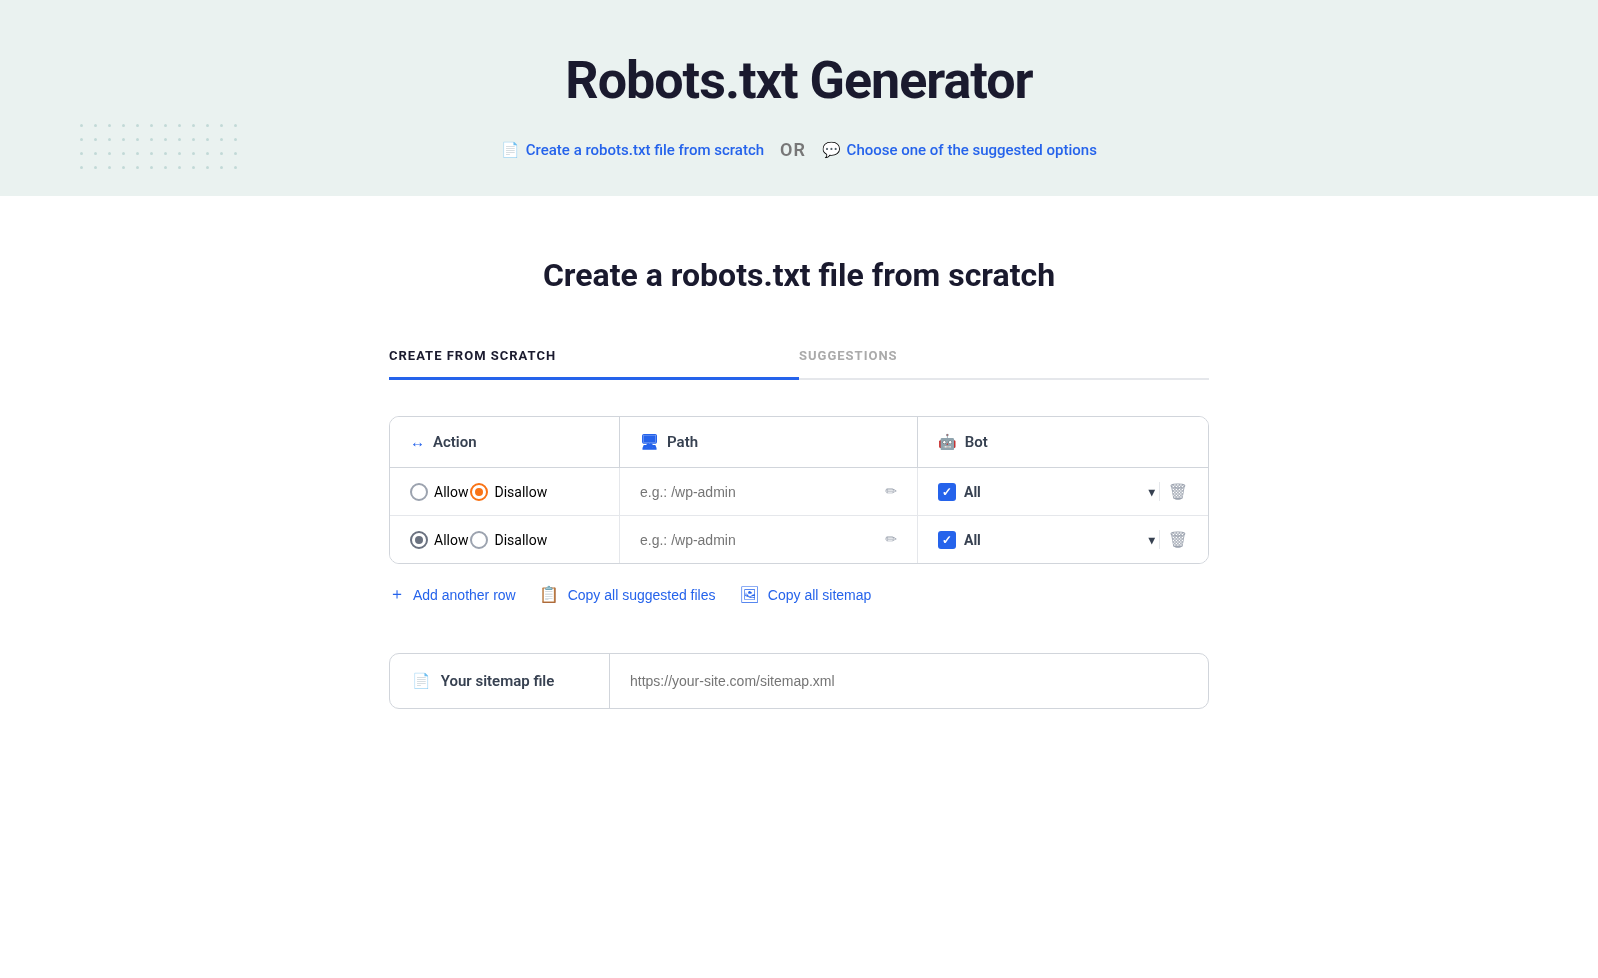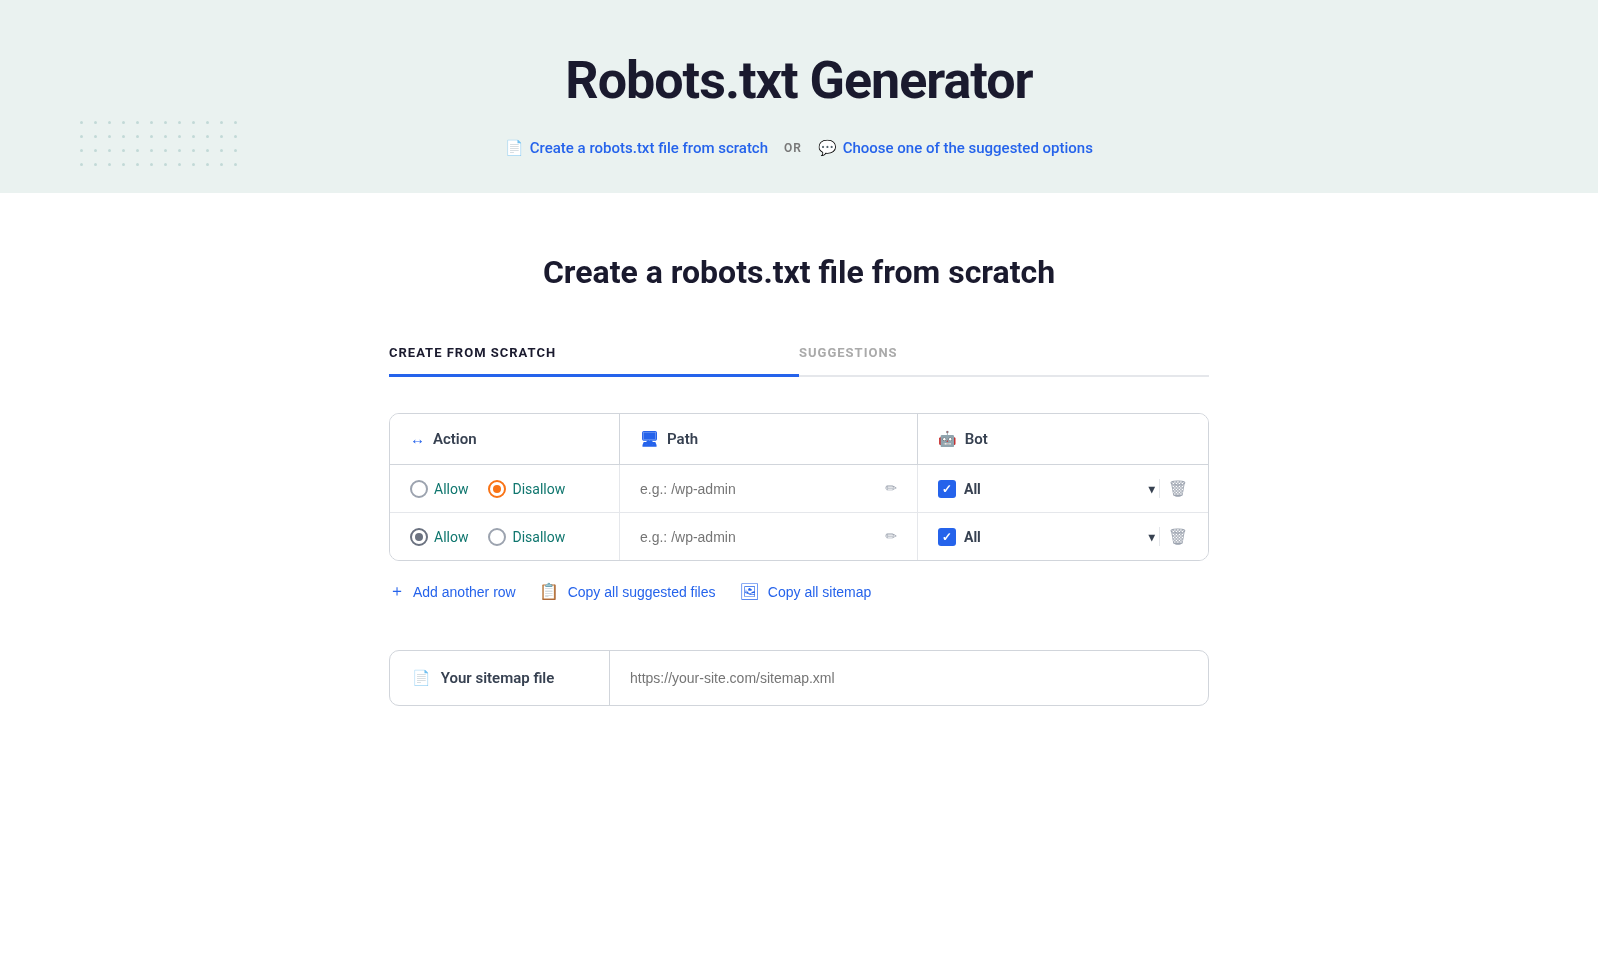--- a/index.html
+++ b/index.html
@@ -35,21 +35,21 @@
       color: #2563eb;
       text-decoration: none;
       display: flex;
       align-items: center;
       gap: 6px;
       font-weight: 500;
     }
     .hero-or {
       color: #777;
       font-weight: 600;
-      font-size: 12px;
+      font-size: 18px;
       letter-spacing: 1px;
     }
     
     .dot-grid {
       position: absolute;
       bottom: 20px;
       left: 80px;
       display: grid;
       grid-template-columns: repeat(12, 10px);
       grid-template-rows: repeat(4, 10px);
@@ -141,23 +141,23 @@
       align-items: center;
     }
     .rule-cell:not(:last-child) {
       border-right: 1px solid #e5e7eb;
     }
 
     
     .radio-group {
       display: flex;
       align-items: center;
-      gap: 20px;
-      font-size: 14px;
-      color: #0f766e;
+      gap: 2px;
+      font-size: 14px;
+      color: #000000;
     }
     .radio-label {
       display: flex;
       align-items: center;
       gap: 6px;
       cursor: pointer;
     }
     .radio-circle {
       width: 18px;
       height: 18px;

